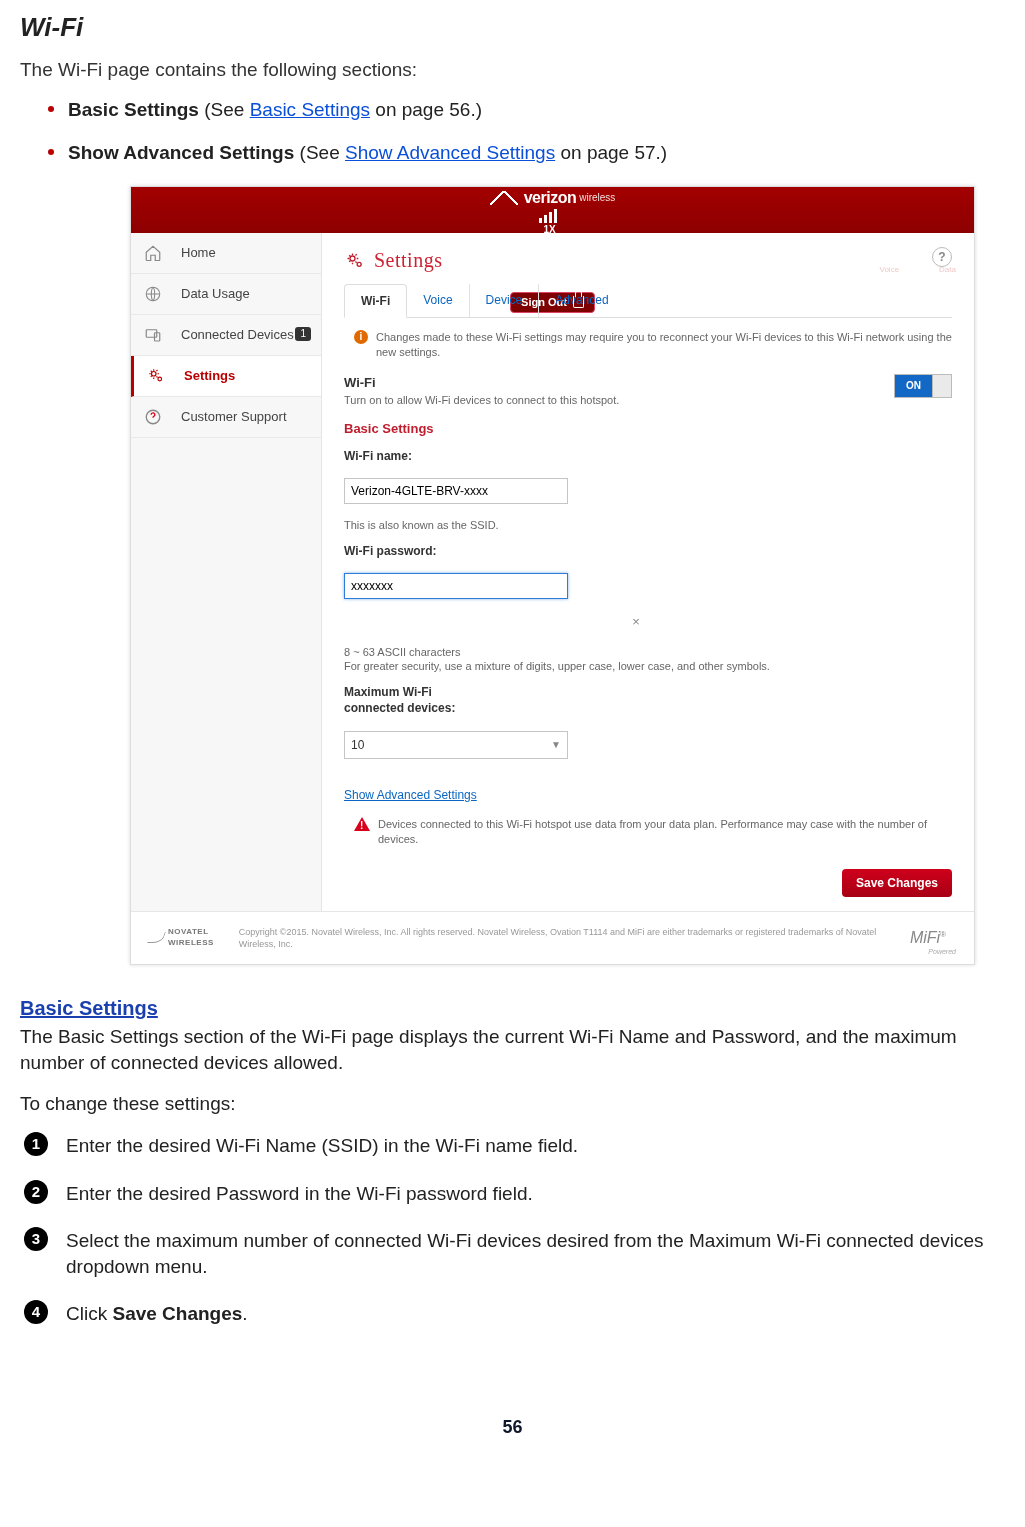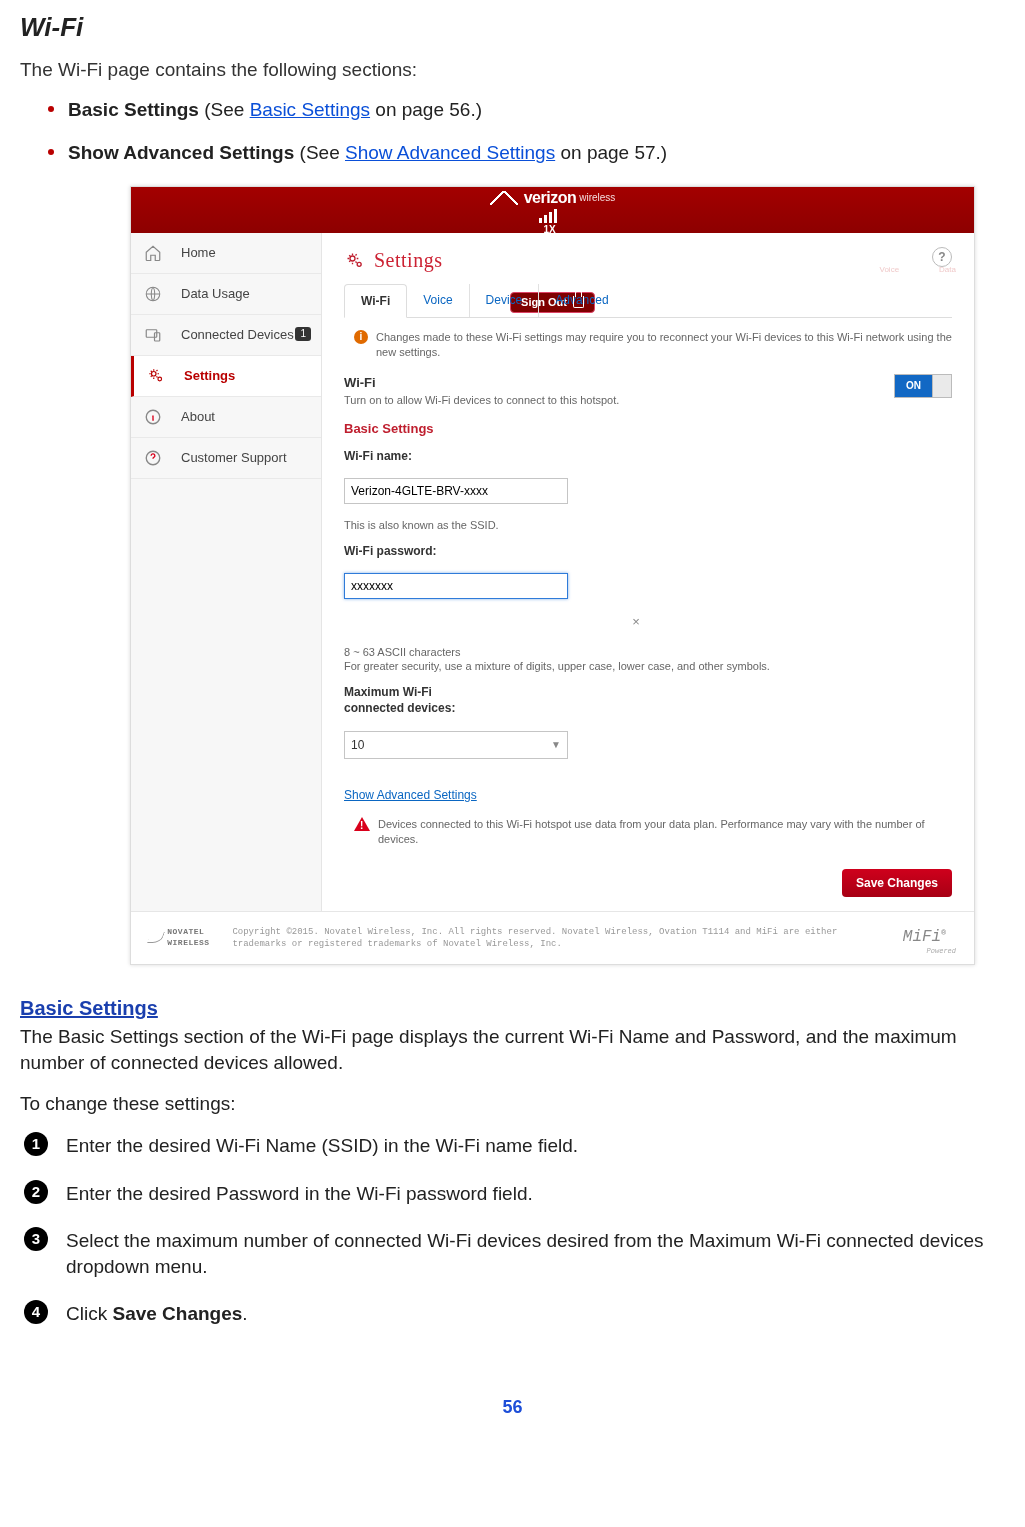--- a/index.html
+++ b/index.html
@@ -54,23 +54,23 @@
     content:counter(step);
     position:absolute;left:4px;top:-1px;
     width:24px;height:24px;line-height:24px;
     text-align:center;
     background:#000;color:#fff;
     border-radius:50%;
     font-weight:700;font-size:15px;
   }
   .page-number{
     text-align:center;
-    font-weight:700;color:#1d4ed8;
+    font-weight:700;color:#0f172a;
     font-size:18px;
-    margin-top:68px;
+    margin-top:88px;
   }
 
   
   .shot-wrap{margin:6px 0 30px 110px;width:843px;}
   .shot{
     width:100%;
     border:1px solid #ddd;
     box-shadow:0 0 4px rgba(0,0,0,.15);
     background:#fff;
     font-size:12px;
@@ -241,21 +241,21 @@
   .adv-link{color:#0a66c2;font-size:12px;margin:4px 0 14px 0;display:inline-block;}
   .save-btn{
     float:right;background:linear-gradient(#cf001c,#a70014);
     color:#fff;border:none;border-radius:4px;
     padding:7px 14px;font-size:12px;font-weight:700;
     margin-top:8px;
   }
   .footer{
     clear:both;border-top:1px solid #e6e6e6;
     padding:14px 18px;display:flex;align-items:center;gap:14px;
-    font-size:9px;color:#999;font-family:Liberation Mono, monospace;
+    font-size:9px;color:#999;
   }
   .nw-logo{
     width:80px;height:16px;position:relative;
     font-size:8px;font-weight:700;color:#777;
     letter-spacing:.5px;display:flex;align-items:center;
   }
   .nw-swoosh{
     width:22px;height:10px;border:1px solid #999;border-left:none;border-top:none;
     border-radius:0 0 60% 0;margin-right:4px;transform:skewX(-20deg);
   }
@@ -361,29 +361,20 @@
                 <circle cx="17" cy="16" r="2.4"></circle>
                 <path d="M9 3v2M9 14v2M3 9h2M14 9h2M5 5l1.4 1.4M12.6 12.6 14 14M5 13l1.4-1.4M12.6 5.4 14 4"></path>
               </svg>
           </span>
           <span>Settings</span>
         </div>
         <div class="nav-item">
           <span class="nav-ico">
             <svg viewBox="0 0 24 24" fill="none" stroke="currentColor" stroke-width="1.8">
                 <circle cx="12" cy="12" r="9"></circle>
-                <path d="M12 8h.01M11 11h1v5h1" stroke="#d9001b"></path>
-              </svg>
-          </span>
-          <span>About</span>
-        </div>
-        <div class="nav-item">
-          <span class="nav-ico">
-            <svg viewBox="0 0 24 24" fill="none" stroke="currentColor" stroke-width="1.8">
-                <circle cx="12" cy="12" r="9"></circle>
                 <path d="M9.5 9a2.5 2.5 0 1 1 3.5 2.3c-.9.4-1 1-1 1.7M12 17h.01" stroke="#d9001b"></path>
               </svg>
           </span>
           <span>Customer Support</span>
         </div>
       </div>
 
       <div class="main clearfix">
         <div class="help-dot">?</div>
         <div class="main-title">
@@ -436,21 +427,21 @@
             <span>10</span>
             <span class="caret">▼</span>
           </div>
           <span class="hint"></span>
         </div>
 
         <a href="#" class="adv-link">Show Advanced Settings</a>
 
         <div class="info-row">
           <span class="warn-ico"></span>
-          <span>Devices connected to this Wi-Fi hotspot use data from your data plan. Performance may vary with the number of devices.</span>
+          <span>Devices connected to this Wi-Fi hotspot use data from your data plan. Performance may case with the number of devices.</span>
         </div>
 
         <button class="save-btn">Save Changes</button>
       </div>
     </div>
 
     <div class="footer">
       <div class="nw-logo">
         <span class="nw-swoosh"></span>
         <span>NOVATEL WIRELESS</span>

